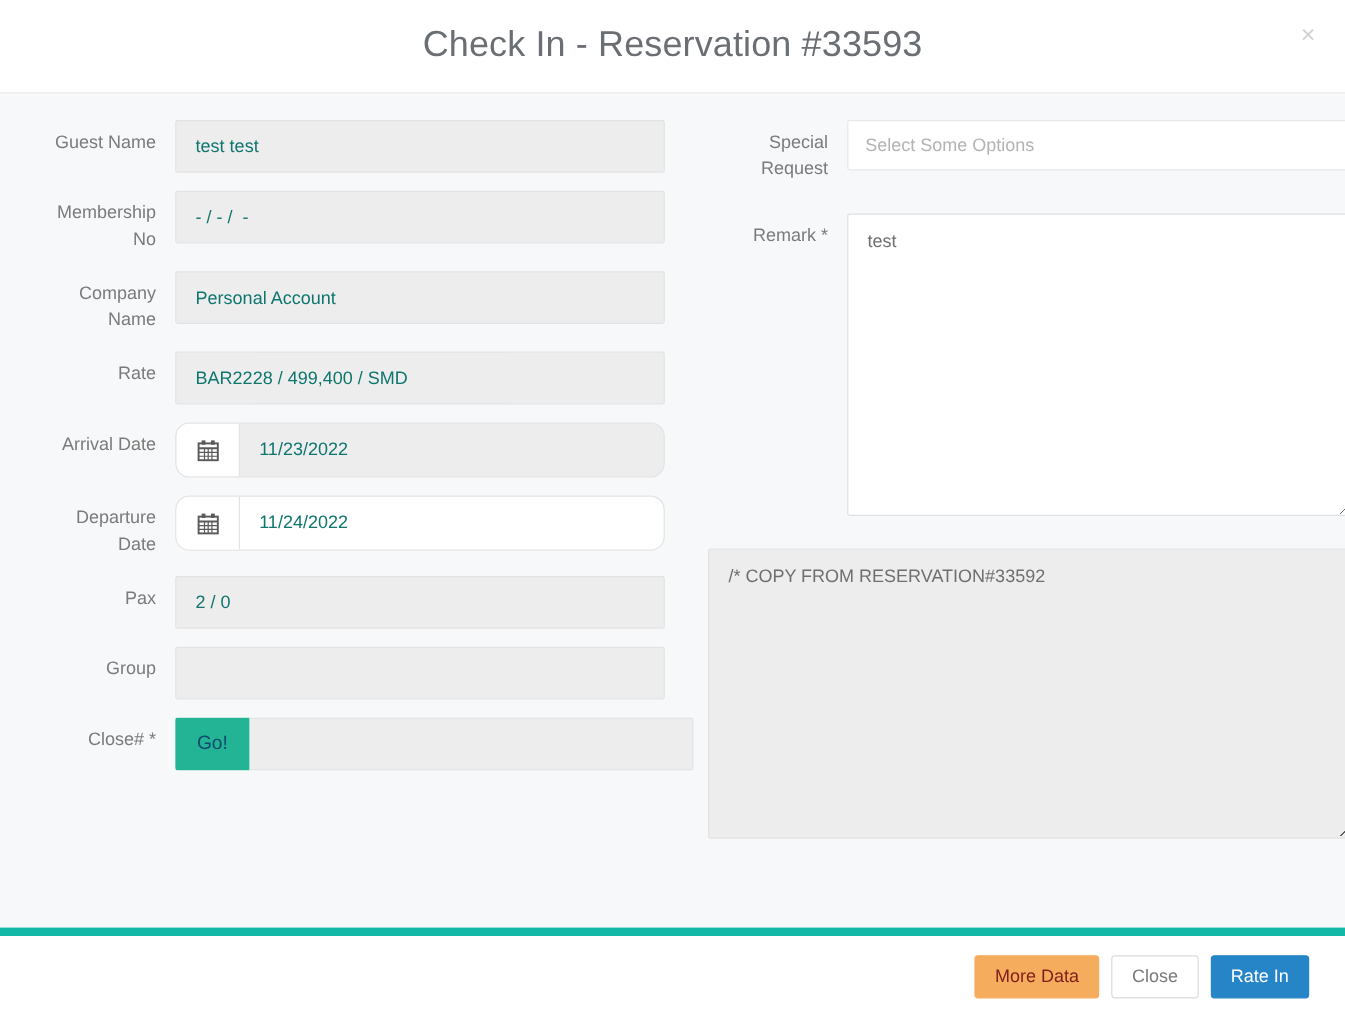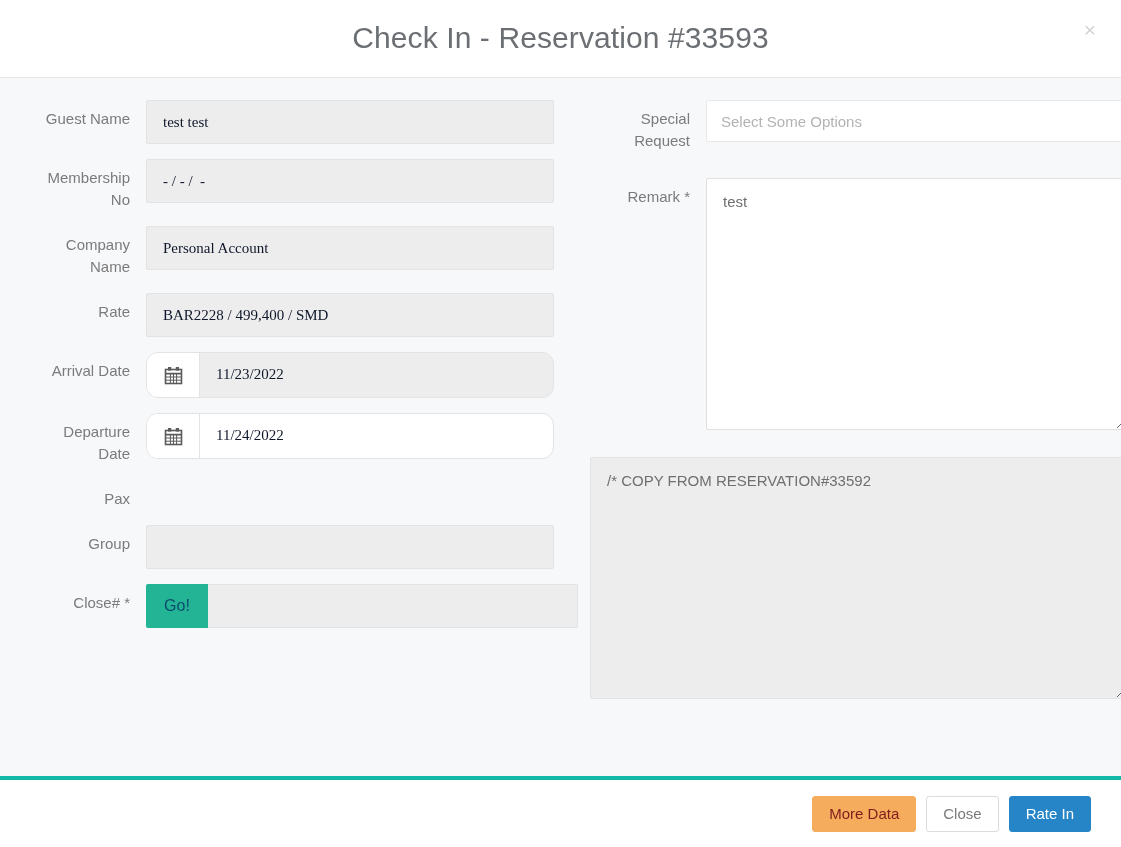--- a/index.html
+++ b/index.html
@@ -58,21 +58,21 @@
     border: none;
     padding: 0;
     cursor: pointer;
     font-family: "Liberation Sans", sans-serif;
   }
 
   
   .modal-body {
     flex: 1 1 auto;
     background: #f7f8fa;
-    border-bottom: 4px solid #14b8a6;
+    border-bottom: 7px solid #14b8a6;
     padding: 22px 30px 0 30px;
     position: relative;
   }
   .cols {
     display: flex;
     width: 100%;
   }
   .col-left { width: 524px; flex: 0 0 524px; }
   .col-right { width: 536px; flex: 0 0 536px; margin-left: 36px; }
 
@@ -95,23 +95,23 @@
   .form-label.notes-label { padding-top: 12px; }
   .form-control-wrap { flex: 1 1 auto; }
 
   .inp {
     display: block;
     width: 100%;
     height: 44px;
     border: 1px solid #e3e3e3;
     border-radius: 2px;
     background: #ededed;
-    color: #0f172a;
-    font-size: 15px;
-    font-family: Liberation Serif, serif;
+    color: #0f766e;
+    font-size: 15px;
+    font-family: Liberation Sans, sans-serif;
     padding: 0 16px;
     outline: none;
   }
   .inp.editable { background: #ffffff; border-color: #e0e0e0; }
   .inp::placeholder { color: #b3b3b3; }
 
   
   .input-group {
     display: flex;
     width: 100%;
@@ -315,20 +315,23 @@
                   <line x1="1.5" y1="14.2" x2="17.5" y2="14.2" stroke="#5a5a5a" stroke-width="1"></line>
                 </svg>
               </span>
               <input class="inp editable" type="text" value="11/24/2022" style="">
             </div>
           </div>
         </div>
 
         <div class="form-row">
           <div class="form-label">Pax</div>
+          <div class="form-control-wrap">
+            <input class="inp" type="text" readonly="" value="2 / 0" style="">
+          </div>
         </div>
 
         <div class="form-row">
           <div class="form-label">Group</div>
           <div class="form-control-wrap">
             <input class="inp" type="text" readonly="" value="" style="">
           </div>
         </div>
 
         <div class="form-row">

